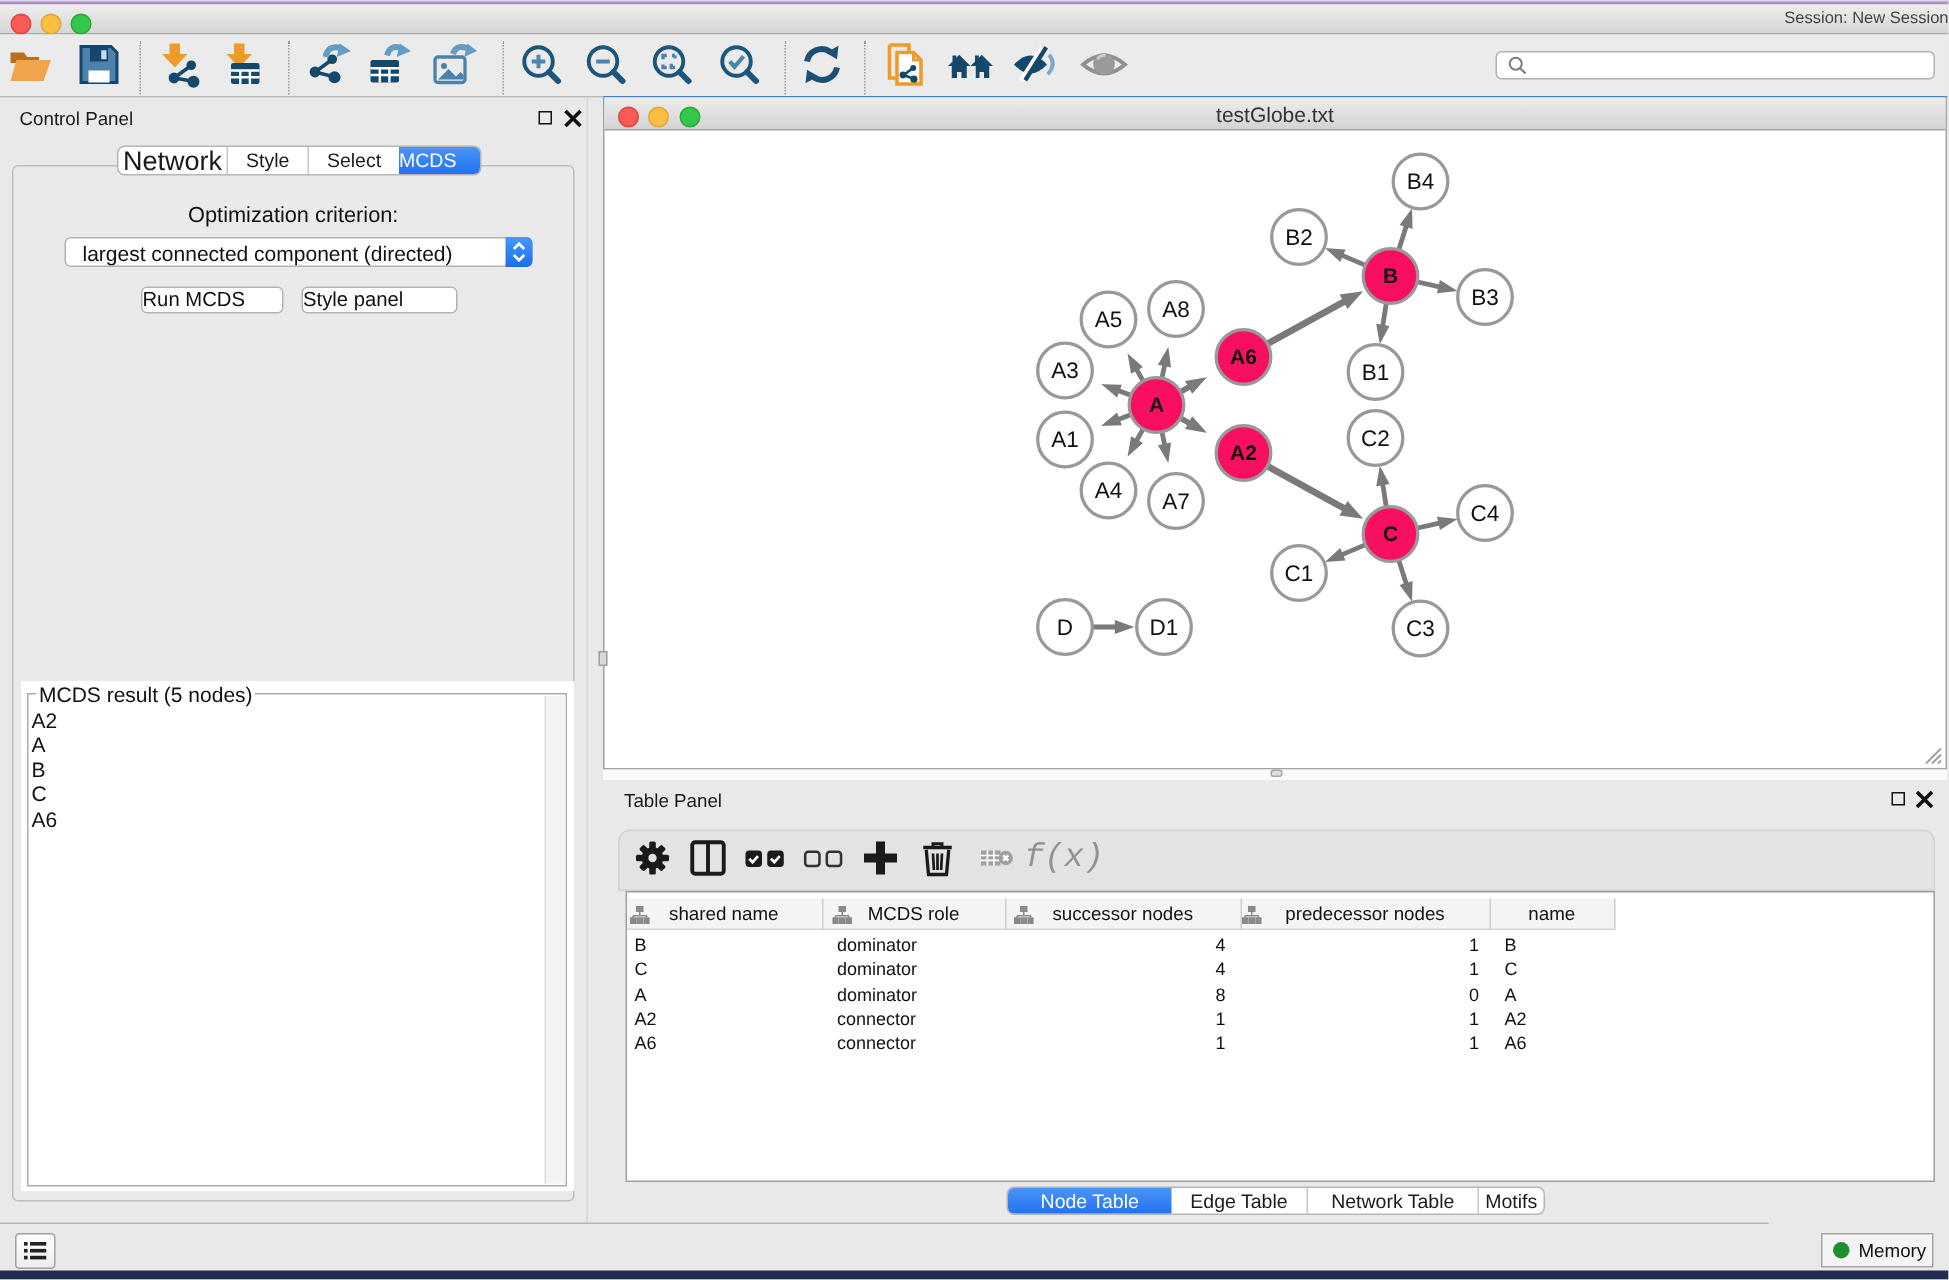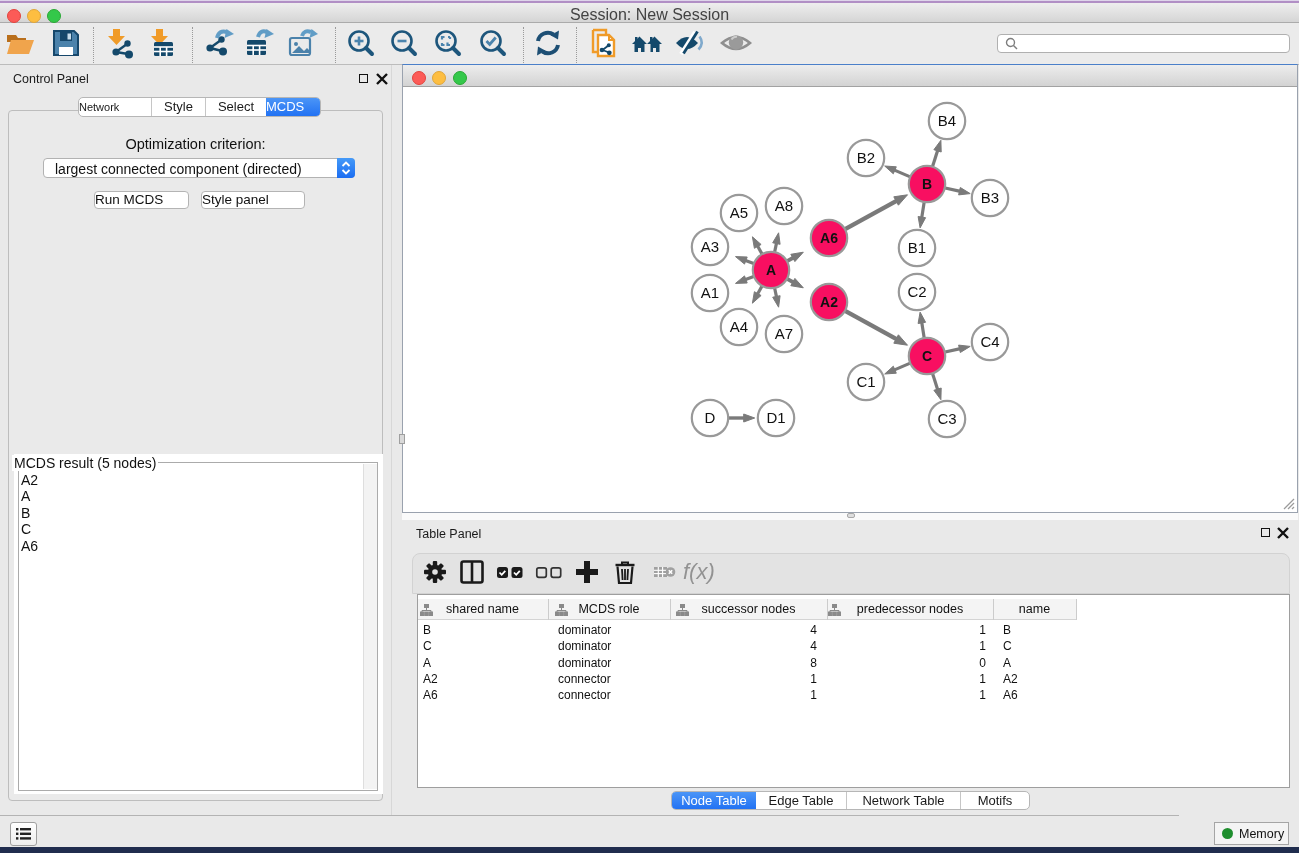--- a/index.html
+++ b/index.html
@@ -17,21 +17,21 @@
 </style>
 </head>
 <body>
 
 <div class="abs" style="left:0;top:0;width:1299px;height:3px;background:#b18fc5;border-top:1px solid #ded5ea;box-sizing:border-box"></div>
 
 <div class="abs" style="left:0;top:3px;width:1299px;height:20px;background:linear-gradient(#eeeeee,#d5d5d5);border-bottom:1px solid #ababab;box-sizing:border-box">
  <div class="light" style="left:7px;background:#fc5b57;border:0.5px solid #e2443e"></div>
  <div class="light" style="left:27px;background:#fdbe41;border:0.5px solid #e0a63a"></div>
  <div class="light" style="left:47px;background:#34c84a;border:0.5px solid #2aa835"></div>
- <div class="abs" style="left:0;width:1299px;top:3px;text-align:center;font-size:16px;color:#434343">Session: New Session</div>
+ <div class="abs" style="left:0;width:1299px;top:3px;text-align:right;font-size:11px;color:#434343">Session: New Session</div>
 </div>
 
 <div class="abs" id="toolbar" style="left:0;top:23px;width:1299px;height:42px;background:#ebebeb;border-bottom:1px solid #bcbcbc;box-sizing:border-box">
 
  <svg class="abs" style="left:4px;top:5px" width="32" height="32" viewBox="0 0 32 32">
   <path d="M3 7 h9 l2 3 h8 v4 h-19 z" fill="#b96f1c"></path>
   <path d="M3 26 L7 12 H30 L25 26 Z" fill="#f0a44c"></path>
  </svg>
 
  <svg class="abs" style="left:50px;top:4px" width="32" height="32" viewBox="0 0 32 32">
@@ -188,51 +188,52 @@
 <div class="abs" id="cpanel" style="left:0;top:65px;width:395px;height:750px">
  <div class="abs" style="left:13px;top:7px;font-size:12.5px;color:#1a1a1a">Control Panel</div>
  <div class="abs" style="left:359px;top:9px;width:9px;height:9px;border:1.6px solid #111;box-sizing:border-box"></div>
  <svg class="abs" style="left:376px;top:8px" width="12" height="12" viewBox="0 0 12 12">
   <path d="M1 1 L11 11 M11 1 L1 11" stroke="#111" stroke-width="2.4"></path>
  </svg>
 
  <div class="abs" style="left:8px;top:45px;width:375px;height:691px;background:#eaeaea;border:1px solid #bdbdbd;border-radius:4px;box-sizing:border-box"></div>
 
  <div class="abs" style="left:78px;top:32px;width:243px;height:20px;background:#ffffff;border:1px solid #b6b6b6;border-radius:5px;box-sizing:border-box;display:flex">
-  <div style="width:72px;border-right:1px solid #c6c6c6;font-size:11px;line-height:18px;color:#1a1a1a">Network</div>
+  <div style="width:72px;border-right:1px solid #c6c6c6;font-size:18px;text-align:center;line-height:18px;color:#1a1a1a">Network</div>
   <div style="width:53px;border-right:1px solid #c6c6c6;font-size:13px;text-align:center;line-height:18px;color:#1a1a1a">Style</div>
   <div style="width:60px;font-size:13px;text-align:center;line-height:18px;color:#1a1a1a">Select</div>
   <div style="flex:1;background:linear-gradient(#4b95f7,#2272f3);border-radius:0 4px 4px 0;font-size:13px;text-align:left;line-height:18px;color:#ffffff">MCDS</div>
  </div>
  <div class="abs" style="left:43px;top:93px;width:312px;height:20px;background:#ffffff;border:1px solid #b2b2b2;border-radius:4px;box-sizing:border-box">
   <div class="abs" style="left:11px;top:2px;font-size:14px;color:#111">largest connected component (directed)</div>
   <div class="abs" style="right:-1px;top:-1px;width:18px;height:20px;background:linear-gradient(#459af8,#1b6df2);border-radius:0 4px 4px 0">
    <svg width="10" height="14" style="position:absolute;left:4px;top:3px" viewBox="0 0 10 14">
     <path d="M1.5 5 L5 1.5 L8.5 5" fill="none" stroke="#fff" stroke-width="1.8"></path>
     <path d="M1.5 9 L5 12.5 L8.5 9" fill="none" stroke="#fff" stroke-width="1.8"></path>
    </svg>
   </div>
  </div>
 
  <div class="abs" style="left:8px;top:71px;width:375px;text-align:center;font-size:14.5px;color:#111">Optimization criterion:</div>
  <div class="btn" style="left:94px;top:126px;width:95px;height:18px;line-height:16px">Run MCDS</div>
  <div class="btn" style="left:201px;top:126px;width:104px;height:18px;line-height:16px">Style panel</div>
 
  <div class="abs" style="left:14px;top:389px;width:369px;height:340px;background:#ffffff"></div>
  <div class="abs" style="left:18px;top:397px;width:360px;height:329px;border:1px solid #ababab;box-sizing:border-box"></div>
- <div class="abs" style="left:12px;top:390px;font-size:14px;color:#111;background:#ffffff;padding:0 2px">MCDS result (5 nodes)</div>
+ <div class="abs" style="left:24px;top:390px;font-size:14px;color:#111;background:#ffffff;padding:0 2px">MCDS result (5 nodes)</div>
  <div class="abs" style="left:363px;top:399px;width:14px;height:325px;background:#f3f3f3;border-left:1px solid #dedede;box-sizing:border-box"></div>
  <div class="abs" style="left:21px;top:407px;font-size:14px;line-height:16.4px;color:#111">A2<br>A<br>B<br>C<br>A6</div>
 </div>
 
 <div class="abs" id="netwin" style="left:402px;top:64px;width:896px;height:449px;border:1px solid #9aa2ae;border-top:1px solid #4a7fc9;box-sizing:border-box;background:#ffffff">
  <div class="abs" style="left:0;top:0;width:894px;height:22px;background:linear-gradient(#ededed,#d3d3d3);border-bottom:1px solid #a2a2a2;box-sizing:border-box">
   <div class="light" style="left:9px;background:#fc5b57;border:0.5px solid #e2443e"></div>
   <div class="light" style="left:29px;background:#fdbe41;border:0.5px solid #e0a63a"></div>
   <div class="light" style="left:50px;background:#34c84a;border:0.5px solid #2aa835"></div>
+  <div class="abs" style="left:0;width:894px;top:3px;text-align:center;font-size:14px;color:#333">testGlobe.txt</div>
  </div>
  <svg class="abs" style="left:0;top:22px" width="894" height="425" viewBox="403 86 894 425">
   <g stroke="#7a7a7a" fill="#7a7a7a">
 <line x1="755.7" y1="274.8" x2="744.9" y2="278.8" stroke-width="3.2"></line>
 <polygon points="735.5,282.4 744.5,274.9 747.2,282.0"></polygon>
 <line x1="755.7" y1="263.2" x2="744.9" y2="259.2" stroke-width="3.2"></line>
 <polygon points="735.5,255.6 747.2,256.0 744.5,263.1"></polygon>
 <line x1="763.0" y1="254.8" x2="757.3" y2="244.5" stroke-width="3.2"></line>
 <polygon points="752.4,235.8 761.1,243.5 754.4,247.3"></polygon>
 <line x1="774.2" y1="253.0" x2="776.6" y2="241.6" stroke-width="3.2"></line>
@@ -394,21 +395,21 @@
    <line x1="3" y1="12.3" x2="16" y2="12.3"></line>
           <line x1="3" y1="15.6" x2="16" y2="15.6"></line>
    <line x1="7.3" y1="9" x2="7.3" y2="19"></line>
           <line x1="11.6" y1="9" x2="11.6" y2="19"></line>
   </g>
       </g>
   <circle cx="19.5" cy="14" r="4.8" fill="#a0a0a0"></circle>
   <path d="M17.8 12.3 l3.4 3.4 M21.2 12.3 l-3.4 3.4" stroke="#ffffff" stroke-width="1.6"></path>
  </svg>
 
- <div class="abs" style="left:288px;top:44px;width:44px;font-family:Liberation Sans, sans-serif;font-style:italic;font-size:22px;color:#929292">f(x)</div>
+ <div class="abs" style="left:288px;top:44px;width:44px;font-family:Liberation Mono, monospace;font-style:italic;font-size:22px;color:#929292">f(x)</div>
 
  <div class="abs" style="left:22px;top:79px;width:873px;height:194px;background:#ffffff;border:1px solid #9e9e9e;box-sizing:border-box"></div>
 
  <div class="abs" style="left:23px;top:84px;width:658px;height:21px;background:#f4f4f4;border-bottom:1px solid #d4d4d4;box-sizing:border-box"></div>
  <div class="abs" style="left:153px;top:84px;width:1px;height:21px;background:#cccccc"></div>
  <div class="abs" style="left:275px;top:84px;width:1px;height:21px;background:#cccccc"></div>
  <div class="abs" style="left:432px;top:84px;width:1px;height:21px;background:#cccccc"></div>
  <div class="abs" style="left:598px;top:84px;width:1px;height:21px;background:#cccccc"></div>
  <div class="abs" style="left:681px;top:84px;width:1px;height:21px;background:#cccccc"></div>
  <div class="abs hdr" style="left:22px;width:131px">shared name</div>
@@ -473,21 +474,21 @@
     </div>
  <div class="abs row" style="top:173.2px">
       <span style="left:28px">A6</span>
       <span style="left:163px">connector</span>
       <span class="r" style="right:482px">1</span>
       <span class="r" style="right:313px">1</span>
       <span style="left:608px">A6</span>
     </div>
 
  <div class="abs" style="left:276px;top:276px;width:359px;height:19px;background:#ffffff;border:1px solid #b6b6b6;border-radius:5px;box-sizing:border-box;display:flex">
-  <div style="width:84px;background:linear-gradient(#4b95f7,#2272f3);border-radius:4px 0 0 4px;font-size:13px;text-align:center;line-height:17px;color:#fff">Node Table</div>
+  <div style="width:109px;background:linear-gradient(#4b95f7,#2272f3);border-radius:4px 0 0 4px;font-size:13px;text-align:center;line-height:17px;color:#fff">Node Table</div>
   <div style="width:91px;border-right:1px solid #c6c6c6;font-size:13px;text-align:center;line-height:17px;color:#1a1a1a;box-sizing:border-box">Edge Table</div>
   <div style="width:114px;border-right:1px solid #c6c6c6;font-size:13px;text-align:center;line-height:17px;color:#1a1a1a;box-sizing:border-box">Network Table</div>
   <div style="flex:1;font-size:13px;text-align:center;line-height:17px;color:#1a1a1a">Motifs</div>
  </div>
 </div>
 
 <div class="abs" style="left:0;top:815px;width:1179px;height:32px;background:#e9e9e9;border-top:1px solid #b3b3b3;box-sizing:border-box">
  <div class="abs" style="left:10px;top:6px;width:27px;height:24px;background:linear-gradient(#ffffff,#ededed);border:1px solid #9f9f9f;border-radius:3px;box-sizing:border-box">
   <svg width="15" height="14" style="position:absolute;left:5px;top:4px" viewBox="0 0 15 14">
    <g fill="#222">

